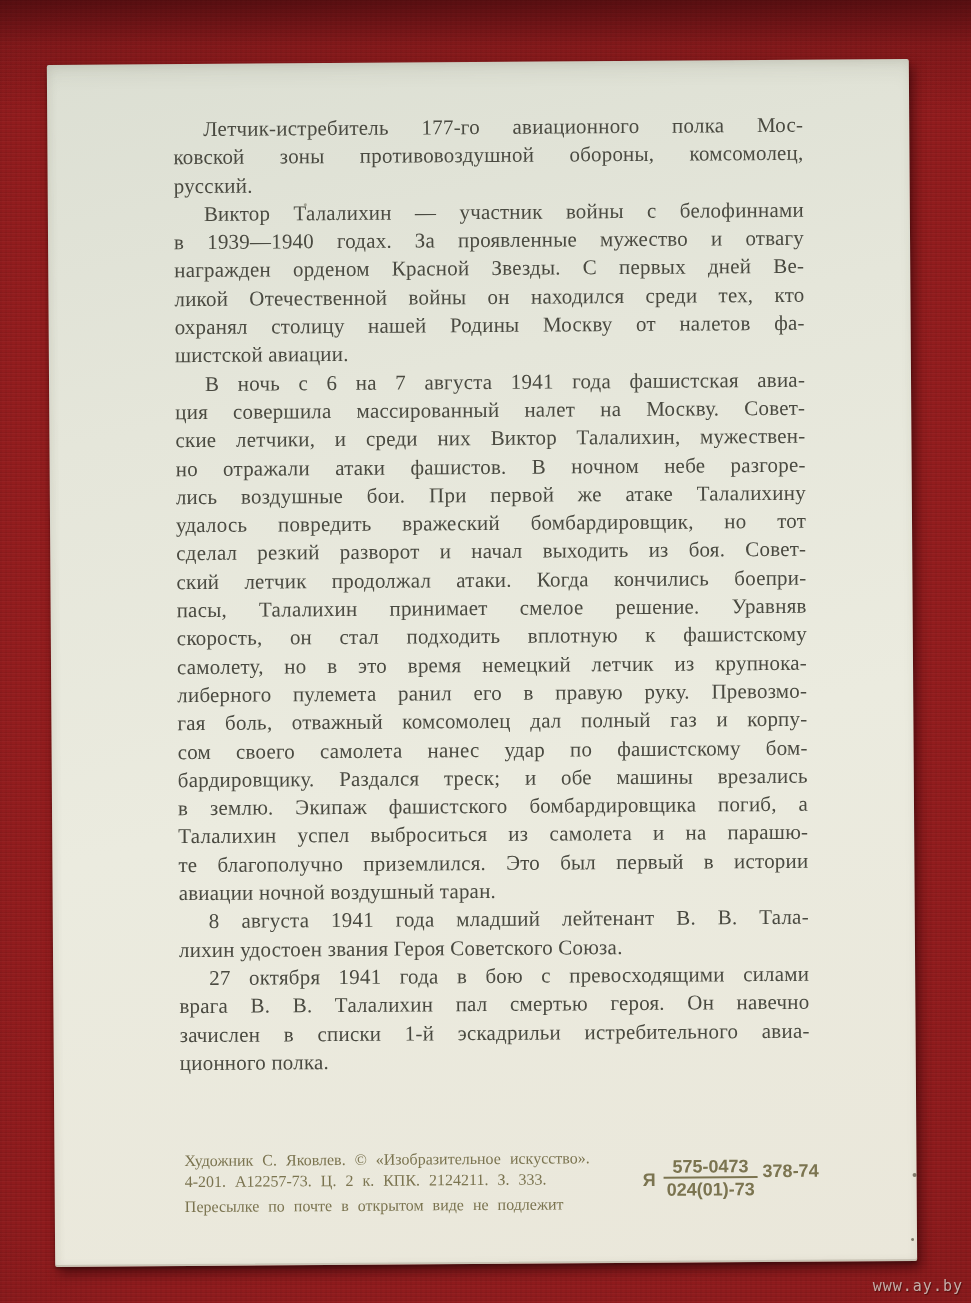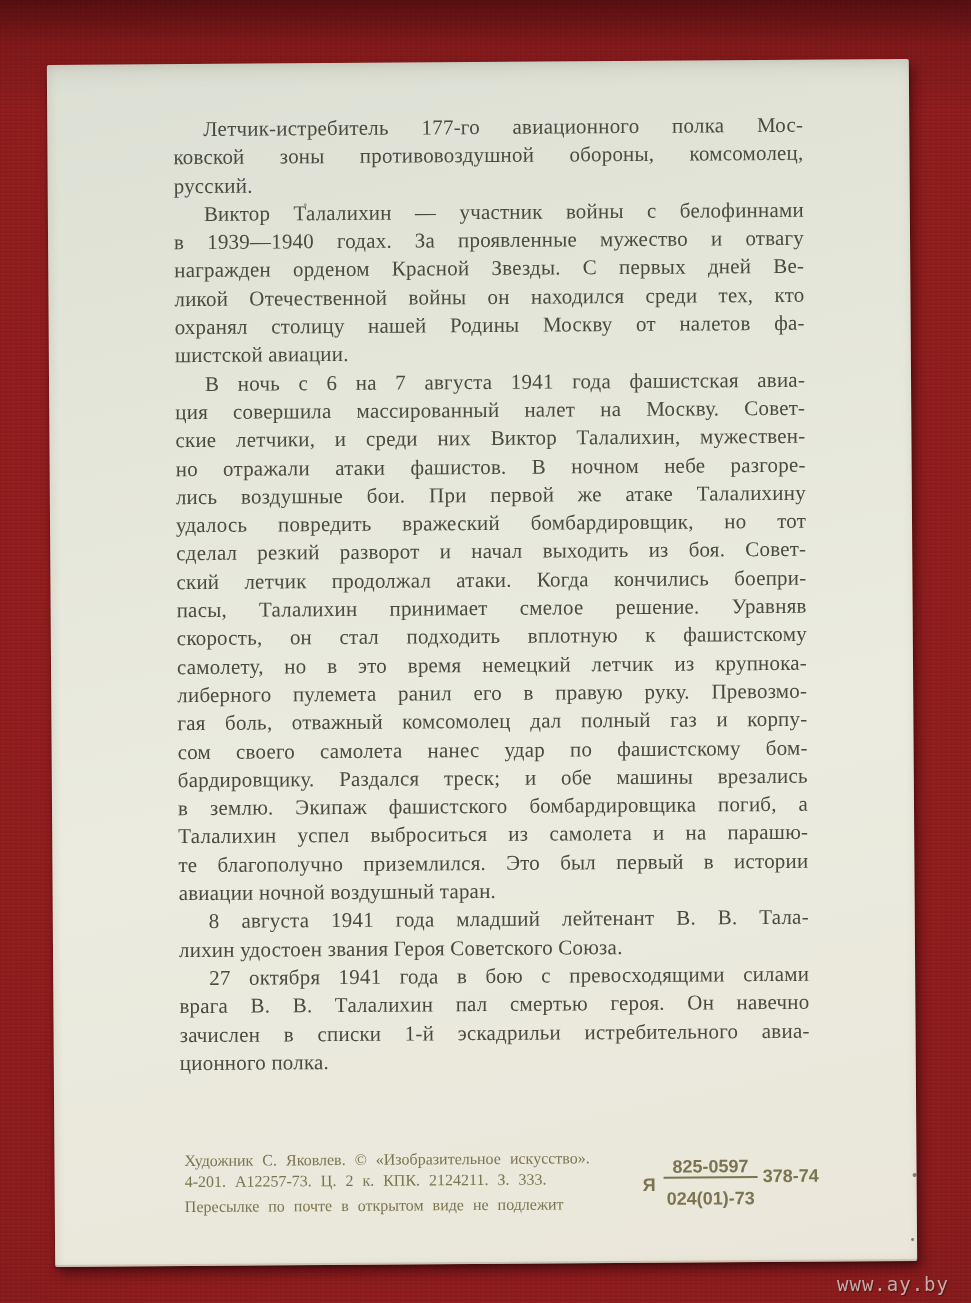--- a/index.html
+++ b/index.html
@@ -44,30 +44,30 @@
   .imprint-line.postal{margin-top:4px;}
   .code{
     position:absolute;left:588px;top:1096px;
     display:flex;align-items:center;
     font-family:"Liberation Sans","DejaVu Sans",sans-serif;
     font-weight:bold;color:#7b7450;
   }
   .code-prefix{font-size:18px;margin-right:8px;transform:translateY(2px);}
   .frac{display:inline-flex;flex-direction:column;align-items:center;font-size:18px;line-height:20px;}
   .frac .num{padding:0 3px;}
-  .frac .den{border-top:2px solid #7b7450;padding:10px 3px 0 3px;}
+  .frac .den{border-top:2px solid #7b7450;padding:1px 3px 0 3px;}
   .code-suffix{font-size:18px;margin-left:5px;transform:translateY(-6px);}
   .speck{position:absolute;width:4px;height:4px;border-radius:50%;background:#55503f;opacity:.7;}
   .speck.s1{left:858px;top:1114px;}
   .speck.s2{left:856px;top:1179px;width:3px;height:3px;}
   .speck.s3{left:256px;top:140px;width:3px;height:3px;opacity:.45;}
   .watermark{
-    position:absolute;right:22px;bottom:8px;
+    position:absolute;right:8px;bottom:8px;
     font-family:"DejaVu Sans Mono","Liberation Mono",monospace;
-    font-size:19px;letter-spacing:1px;color:#cfc6bf;opacity:.85;
+    font-size:15px;letter-spacing:1px;color:#cfc6bf;opacity:.85;
     text-shadow:1px 1px 1px rgba(50,8,8,.7);
   }
 </style>
 </head>
 <body>
 
 <div class="scene">
   <div class="card">
 
     <div class="text-block">
@@ -125,21 +125,21 @@
 
     <div class="imprint">
       <div class="imprint-line">Художник С. Яковлев. © «Изобразительное искусство».</div>
       <div class="imprint-line">4-201. А12257-73. Ц. 2 к. КПК. 2124211. З. 333.</div>
       <div class="imprint-line postal">Пересылке по почте в открытом виде не подлежит</div>
     </div>
 
     <div class="code">
       <span class="code-prefix">Я</span>
       <span class="frac">
-        <span class="num">825-0597</span>
+        <span class="num">575-0473</span>
         <span class="den">024(01)-73</span>
       </span>
       <span class="code-suffix">378-74</span>
     </div>
 
     <div class="speck s1"></div>
     <div class="speck s2"></div>
     <div class="speck s3"></div>
   </div>
 

